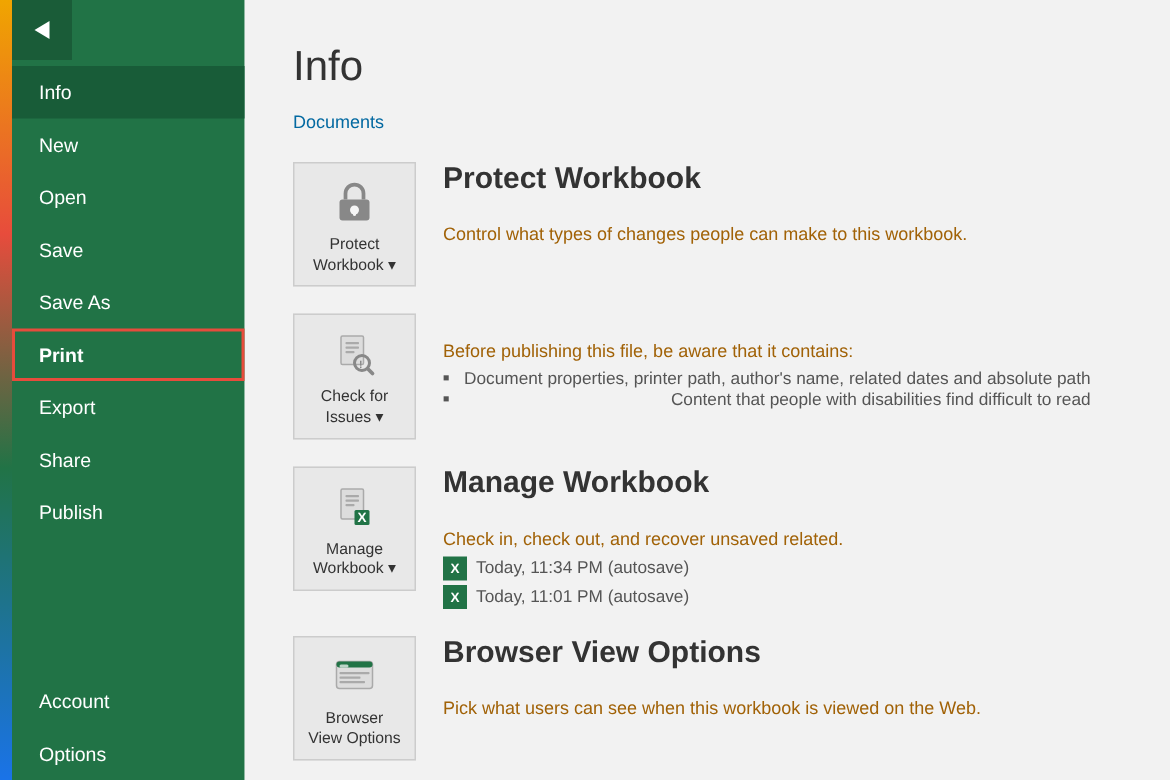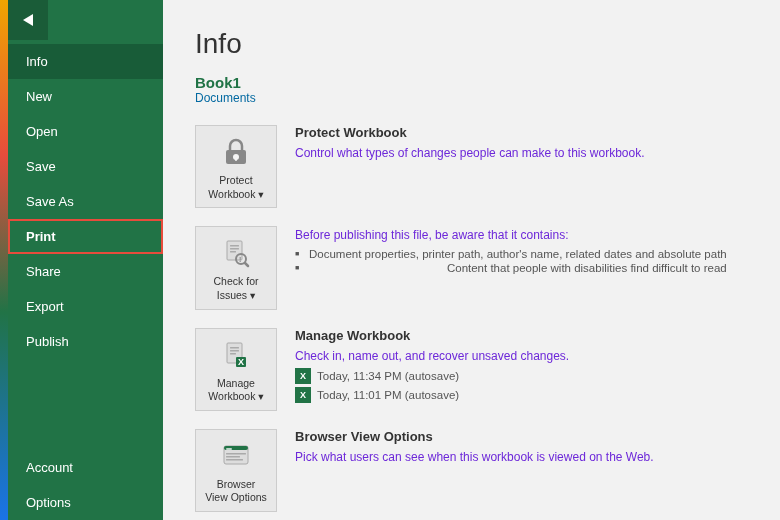--- a/index.html
+++ b/index.html
@@ -107,29 +107,30 @@
       display: flex;
       align-items: center;
       justify-content: center;
       margin-bottom: 4px;
     }
     .icon-label {
       font-size: 10.5px;
       line-height: 1.3;
     }
     .section-title {
-      font-size: 13px;
+      font-size: 20px;
       font-weight: 600;
       color: #333;
       margin-bottom: 4px;
     }
     .section-desc {
       font-size: 12px;
-      color: #6d28d9;
+      color: #a16207;
       line-height: 1.5;
+      margin-top: 16px;
     }
     .section-list {
       list-style: none;
       margin-top: 4px;
     }
     .section-list li {
       font-size: 11.5px;
       color: #555;
       padding-left: 14px;
       position: relative;
@@ -181,33 +182,32 @@
 <div class="sidebar">
   <div class="sidebar-back">
     <div class="back-arrow"></div>
   </div>
   <div class="sidebar-item active"><span>Info</span></div>
   <div class="sidebar-item"><span>New</span></div>
   <div class="sidebar-item"><span>Open</span></div>
   <div class="sidebar-item"><span>Save</span></div>
   <div class="sidebar-item"><span>Save As</span></div>
   <div class="sidebar-item selected-print"><span>Print</span></div>
+  <div class="sidebar-item"><span>Export</span></div>
   <div class="sidebar-item"><span>Share</span></div>
-  <div class="sidebar-item"><span>Export</span></div>
   <div class="sidebar-item"><span>Publish</span></div>
   <div class="sidebar-divider"></div>
   <div class="sidebar-bottom">
     <div class="sidebar-item"><span>Account</span></div>
     <div class="sidebar-item"><span>Options</span></div>
   </div>
 </div>
 
 <div class="main-content">
   <div class="page-title">Info</div>
-  <div class="workbook-name">Book1</div>
   <div class="workbook-path">Documents</div>
 
   <div class="info-section">
     <div class="icon-btn">
       <div class="icon-area">
         <svg width="32" height="32" viewBox="0 0 32 32">
           <rect x="6" y="14" width="20" height="14" rx="2" fill="#888"></rect>
           <path d="M10 14v-4a6 6 0 0112 0v4" fill="none" stroke="#888" stroke-width="2.5"></path>
           <circle cx="16" cy="21" r="3" fill="#f5f5f5"></circle>
           <rect x="15" y="21" width="2" height="4" rx="1" fill="#f5f5f5"></rect>
@@ -254,21 +254,21 @@
           <rect x="10" y="11" width="9" height="1.5" rx="0.5" fill="#aaa"></rect>
           <rect x="10" y="14" width="6" height="1.5" rx="0.5" fill="#aaa"></rect>
           <rect x="16" y="18" width="10" height="10" rx="1" fill="#217346"></rect>
           <text x="18" y="26" font-size="9" fill="white" font-weight="bold">X</text>
         </svg>
       </div>
       <div class="icon-label">Manage<br>Workbook ▾</div>
     </div>
     <div>
       <div class="section-title">Manage Workbook</div>
-      <div class="section-desc">Check in, name out, and recover unsaved changes.</div>
+      <div class="section-desc">Check in, check out, and recover unsaved related.</div>
       <div class="autosave-item">
         <div class="excel-icon-small">X</div>
         <span>Today, 11:34 PM (autosave)</span>
       </div>
       <div class="autosave-item">
         <div class="excel-icon-small">X</div>
         <span>Today, 11:01 PM (autosave)</span>
       </div>
     </div>
   </div>

